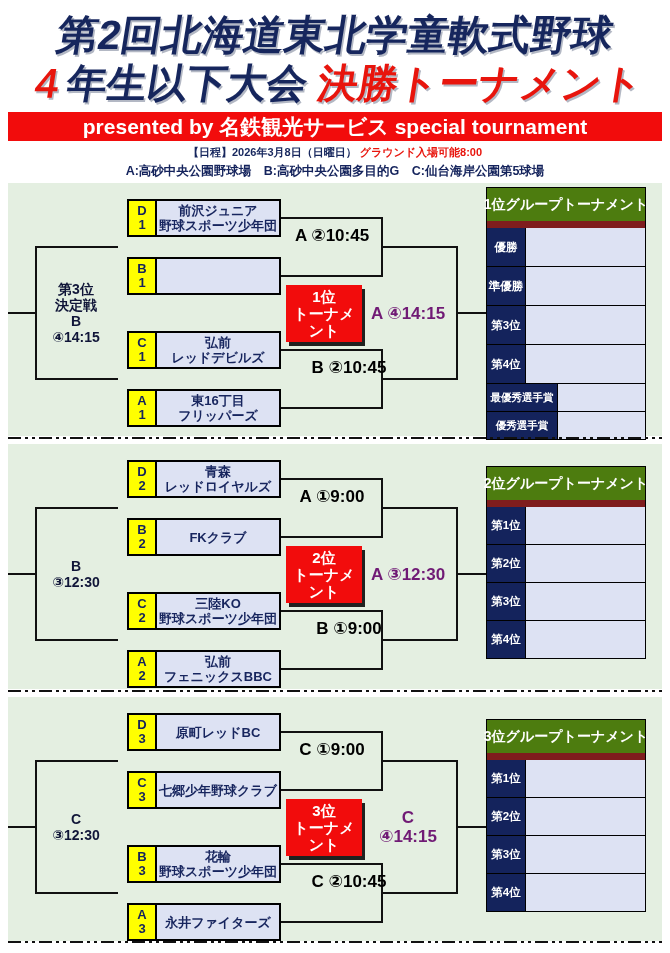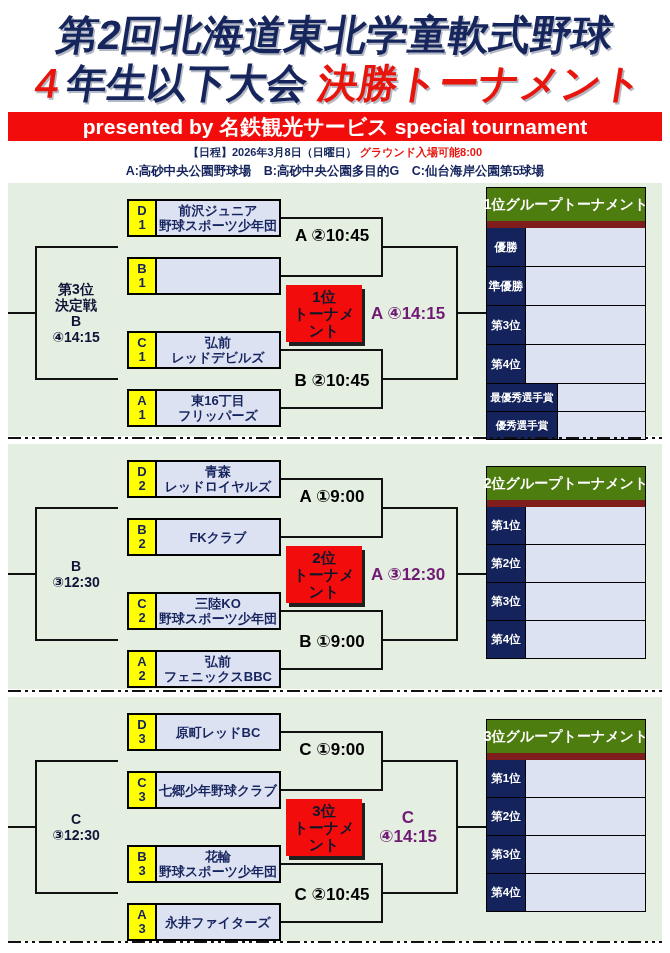--- a/index.html
+++ b/index.html
@@ -36,25 +36,25 @@
   .seed{width:26px;background:#ffff00;border-right:2px solid #000;display:flex;flex-direction:column;
       justify-content:center;align-items:center;font-weight:bold;font-size:13px;line-height:14px;color:#14235c;}
   .tname{flex:1;display:flex;flex-direction:column;justify-content:center;align-items:center;
       font-weight:bold;font-size:13px;line-height:15px;color:#17255e;text-align:center;white-space:nowrap;}
 
   
   .side-label{position:absolute;left:26px;top:90px;width:84px;height:80px;display:flex;flex-direction:column;
       justify-content:center;align-items:center;font-weight:bold;font-size:14px;line-height:16px;color:#101538;text-align:center;}
   .mlabel{position:absolute;left:280px;width:88px;text-align:center;font-weight:bold;font-size:17px;
       line-height:19px;color:#000;white-space:nowrap;}
-  .m1{top:43px;} .m2{top:188px;}
+  .m1{top:43px;} .m2{top:175px;margin-left:17px;}
   .flabel{position:absolute;left:352px;top:111px;width:96px;height:38px;display:flex;flex-direction:column;
       justify-content:center;align-items:center;font-weight:bold;font-size:17px;line-height:19px;color:#701a75;white-space:nowrap;}
   .redbox{position:absolute;left:278px;top:102px;width:76px;height:57px;background:#f20c0c;
-      box-shadow:3px 4px 0 rgba(10,10,10,0.9);color:#0f172a;display:flex;flex-direction:column;
+      box-shadow:3px 4px 0 rgba(10,10,10,0.9);color:#ffffff;display:flex;flex-direction:column;
       justify-content:center;align-items:center;font-weight:bold;font-size:15px;line-height:17px;text-align:center;}
 
   
   .panel{position:absolute;left:478px;width:160px;border:1px solid #000;box-sizing:border-box;background:#dde2f3;}
   .s1 .panel{top:4px;} .s2 .panel,.s3 .panel{top:22px;}
   .phead{height:33px;background:#4d7c0f;border-bottom:7px solid #7f1d1d;color:#fff;display:flex;
       justify-content:center;align-items:center;font-weight:bold;font-size:14px;white-space:nowrap;}
   .prow{display:flex;height:38px;border-bottom:1px solid #000;}
   .s2 .prow,.s3 .prow{height:37px;}
   .prow:last-child,.arow:last-child{border-bottom:none;}

